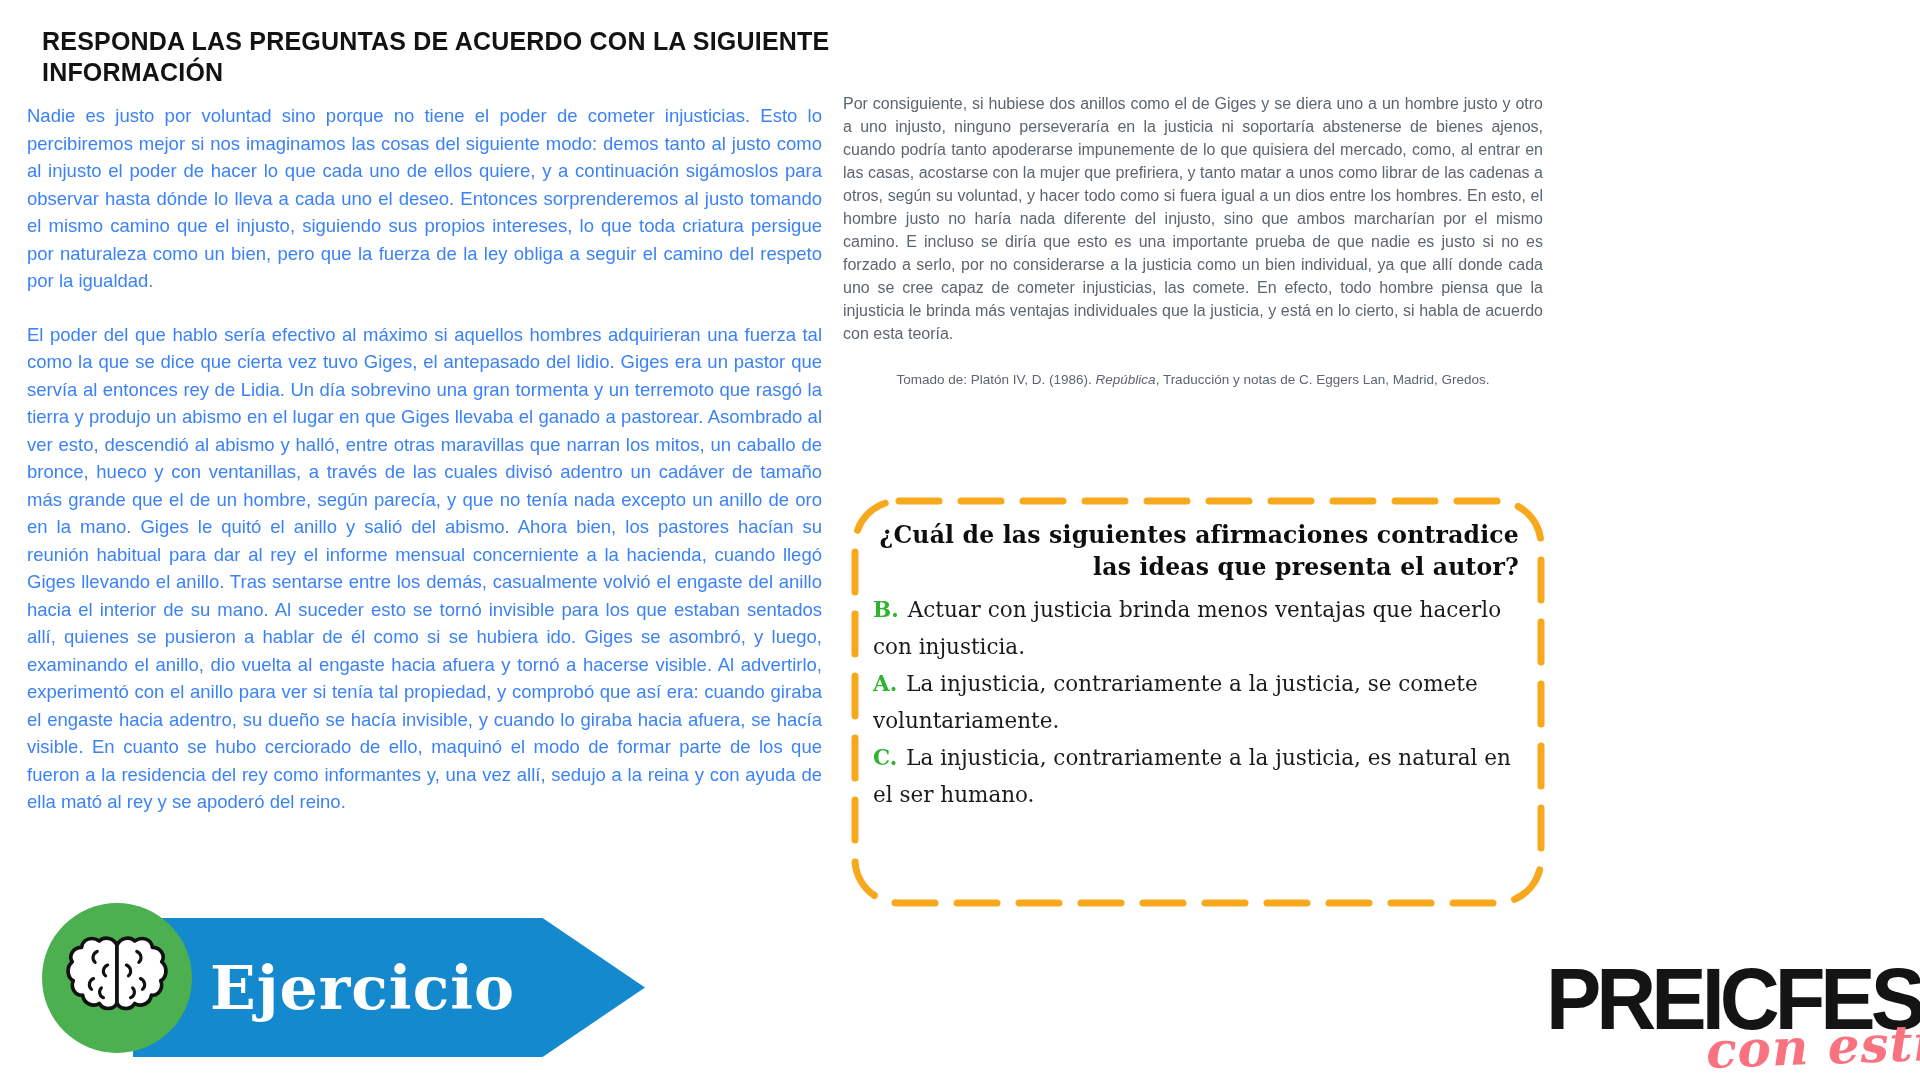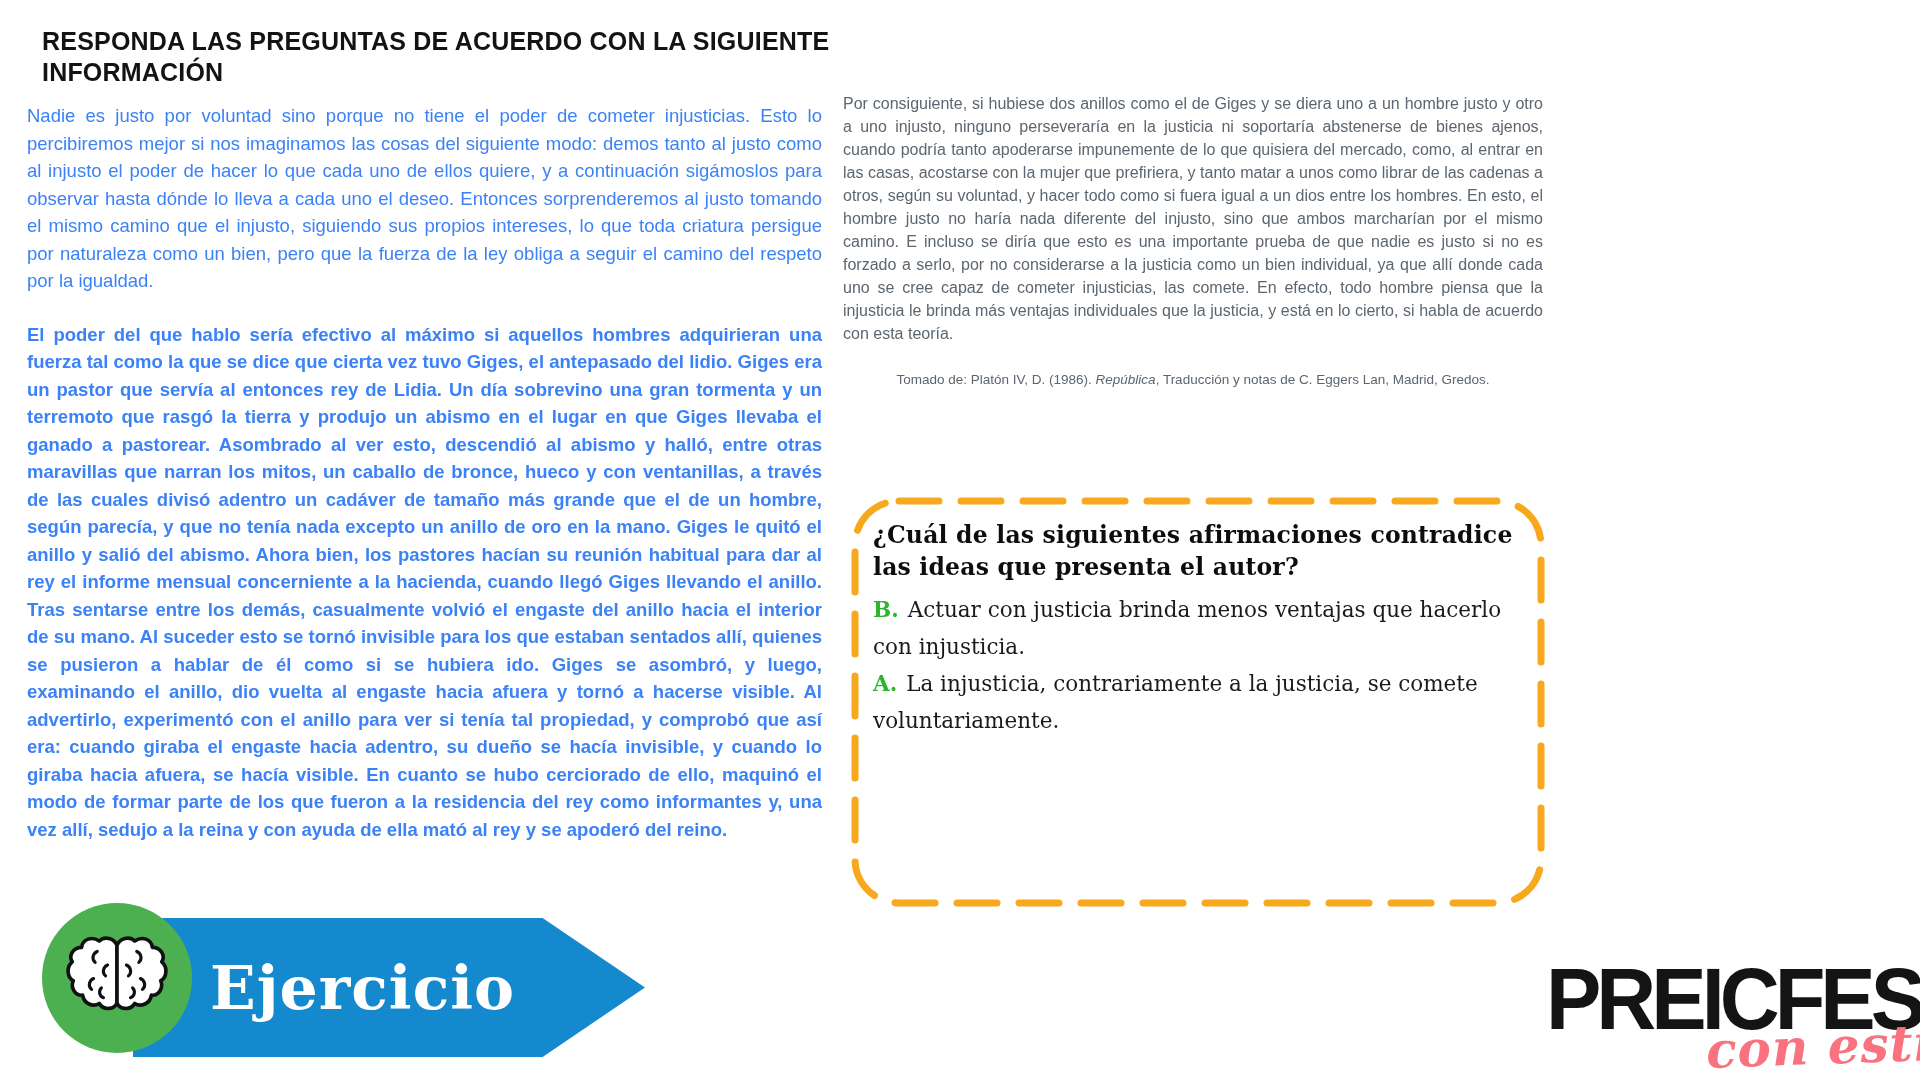--- a/index.html
+++ b/index.html
@@ -14,21 +14,21 @@
     position: absolute; left: 42px; top: 26px; width: 830px;
     font-size: 25px; font-weight: bold; color: #131313;
     line-height: 31px; letter-spacing: 0.2px;
   }
 
   
   .col-left {
     position: absolute; left: 27px; top: 102px; width: 795px;
     color: #3b82f6; font-size: 18.5px; line-height: 27.5px; text-align: justify;
   }
-  .col-left p + p { margin-top: 26px; font-weight: bold; }
+  .col-left p + p { margin-top: 26px; }
 
   .col-right {
     position: absolute; left: 843px; top: 92px; width: 700px;
     color: #5b6670; font-size: 16px; line-height: 23px; text-align: justify;
   }
   .citation {
     margin-top: 26px; text-align: center; font-size: 13.5px; color: #5b6670;
     line-height: 18px;
   }
   .citation .cite-title { font-style: italic; }
@@ -38,21 +38,21 @@
     position: absolute; left: 851px; top: 497px; width: 694px; height: 410px;
     padding: 22px 26px 18px 22px;
   }
   .question-box .border-svg {
     position: absolute; left: 0; top: 0; width: 100%; height: 100%;
     pointer-events: none;
   }
   .q-text {
     position: relative;
     font-family: "DejaVu Serif", serif; font-weight: bold; color: #0d0d0d;
-    font-size: 23.5px; line-height: 32px; letter-spacing: 0.2px;
+    font-size: 23.5px; line-height: 32px; letter-spacing: 0.2px; text-align: right;
   }
   .options { position: relative; margin-top: 8px; }
   .option {
     font-family: "DejaVu Serif", serif; color: #1a1a1a;
     font-size: 21.5px; line-height: 37px;
   }
   .option .letter { color: #2fb42f; font-weight: bold; margin-right: 9px; }
 
   
   .badge-banner {
@@ -106,20 +106,21 @@
   </div>
 
   <div class="question-box">
     <svg class="border-svg" viewBox="0 0 694 410" preserveAspectRatio="none">
       <rect x="4" y="4" width="686" height="402" rx="44" ry="44" fill="none" stroke="#F8A81D" stroke-width="7" stroke-dasharray="40 22" stroke-linecap="round"></rect>
     </svg>
     <div class="q-text">¿Cuál de las siguientes afirmaciones contradice las ideas que presenta el autor?</div>
     <div class="options">
       <div class="option"><span class="letter">B.</span><span>Actuar con justicia brinda menos ventajas que hacerlo con injusticia.</span></div>
       <div class="option"><span class="letter">A.</span><span>La injusticia, contrariamente a la justicia, se comete voluntariamente.</span></div>
+      <div class="option"><span class="letter">C.</span><span>La injusticia, contrariamente a la justicia, es natural en el ser humano.</span></div>
     </div>
   </div>
 
   <div class="badge-banner">
     <span class="label">Ejercicio</span>
   </div>
 
   <div class="badge-circle">
     <svg width="104" height="90" viewBox="0 0 200 170">
       <g fill="#ffffff" stroke="#111111" stroke-width="7" stroke-linejoin="round" stroke-linecap="round">

